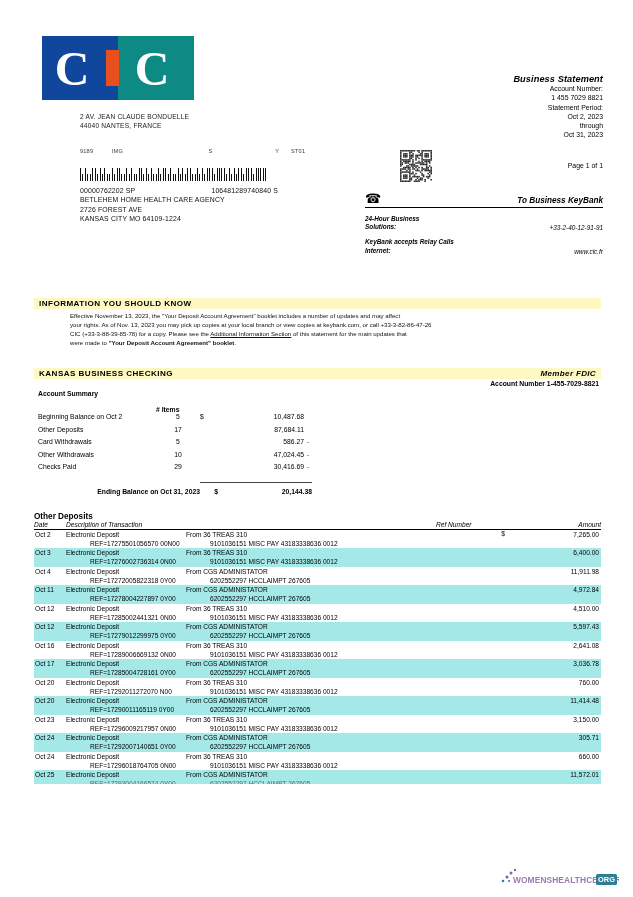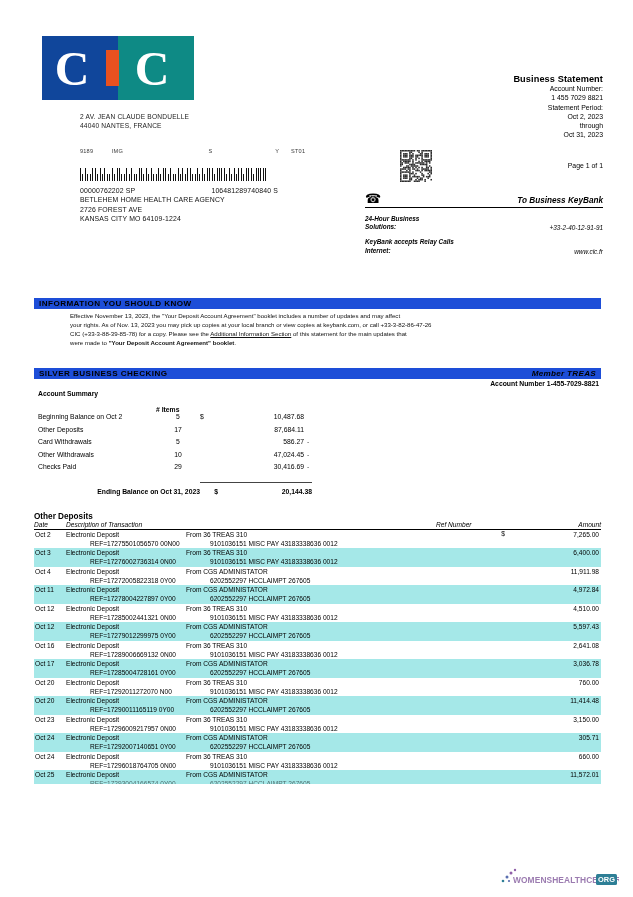--- a/index.html
+++ b/index.html
@@ -49,21 +49,21 @@
     font-size: 6.9px; line-height: 9.3px; letter-spacing: .15px;
     color: #111;
   }
   .cust-line1 .sp { display: inline-block; width: 72px; }
 
   
   .stmt-head {
     position: absolute; right: 30px; top: 74px;
     text-align: right; width: 230px;
   }
-  .stmt-title { font-size: 9.2px; font-weight: bold; letter-spacing: .1px; }
+  .stmt-title { font-size: 9.2px; font-weight: bold; letter-spacing: .1px; font-style: italic; }
   .stmt-head .lbl { font-size: 6.9px; line-height: 9.3px; }
   .page-of { position: absolute; right: 30px; top: 162px; font-size: 6.9px; }
 
   .qr {
     position: absolute; left: 400px; top: 150px;
     width: 32px; height: 32px;
   }
 
   
   .contact { position: absolute; left: 365px; top: 193px; width: 238px; }
@@ -71,21 +71,21 @@
   .phone-ico { font-size: 13px; line-height: 12px; }
   .contact-title { font-size: 8.2px; font-style: italic; font-weight: bold; }
   .contact-rule { border-bottom: 1.1px solid #000; margin-top: 2px; }
   .contact-row { display: flex; justify-content: space-between; align-items: flex-end; margin-top: 7px; }
   .contact-row .k { font-size: 6.4px; font-weight: bold; font-style: italic; line-height: 8.2px; }
   .contact-row .v { font-size: 6.4px; font-style: italic; }
 
   
   .bar {
     position: absolute; left: 34px; width: 567px; height: 11px;
-    background: #1d4ed8;
+    background: #fef9c3;
     display: flex; align-items: center; justify-content: space-between;
     padding: 0 5px;
   }
   .bar .bt { font-size: 8.1px; font-weight: bold; letter-spacing: .45px; color: #000; }
   .bar .br { font-size: 8.1px; font-weight: bold; font-style: italic; letter-spacing: .3px; }
 
   .info-body {
     position: absolute; left: 70px; top: 312px; width: 520px;
     font-size: 6.1px; line-height: 8.9px; color: #111;
   }
@@ -560,22 +560,22 @@
     <div>your rights. As of Nov. 13, 2023 you may pick up copies at your local branch or view copies at keybank.com, or call  +33-3-82-86-47-26</div>
     <div>
       <span>CIC (+33-3-88-39-85-78) for a copy.  Please see the </span><u>Additional Information Section</u><span> of this statement for the main updates that</span>
     </div>
     <div>
       <span>were made to </span><b>"Your Deposit Account Agreement" booklet</b><span>.</span>
     </div>
   </div>
 
   <div class="bar" style="top:368px;">
-    <span class="bt">SILVER BUSINESS CHECKING</span>
-    <span class="br">Member  TREAS</span>
+    <span class="bt">KANSAS BUSINESS CHECKING</span>
+    <span class="br">Member  FDIC</span>
   </div>
   <div class="acct-num-right">Account Number 1-455-7029-8821</div>
   <div class="summary-title">Account Summary</div>
 
   <div class="sum-table">
     <div class="hdr"># Items</div>
     <div id="sum-rows">
         <div class="sum-row">
           <span class="c-label">Beginning Balance on Oct 2</span>
           <span class="c-items">5</span>

